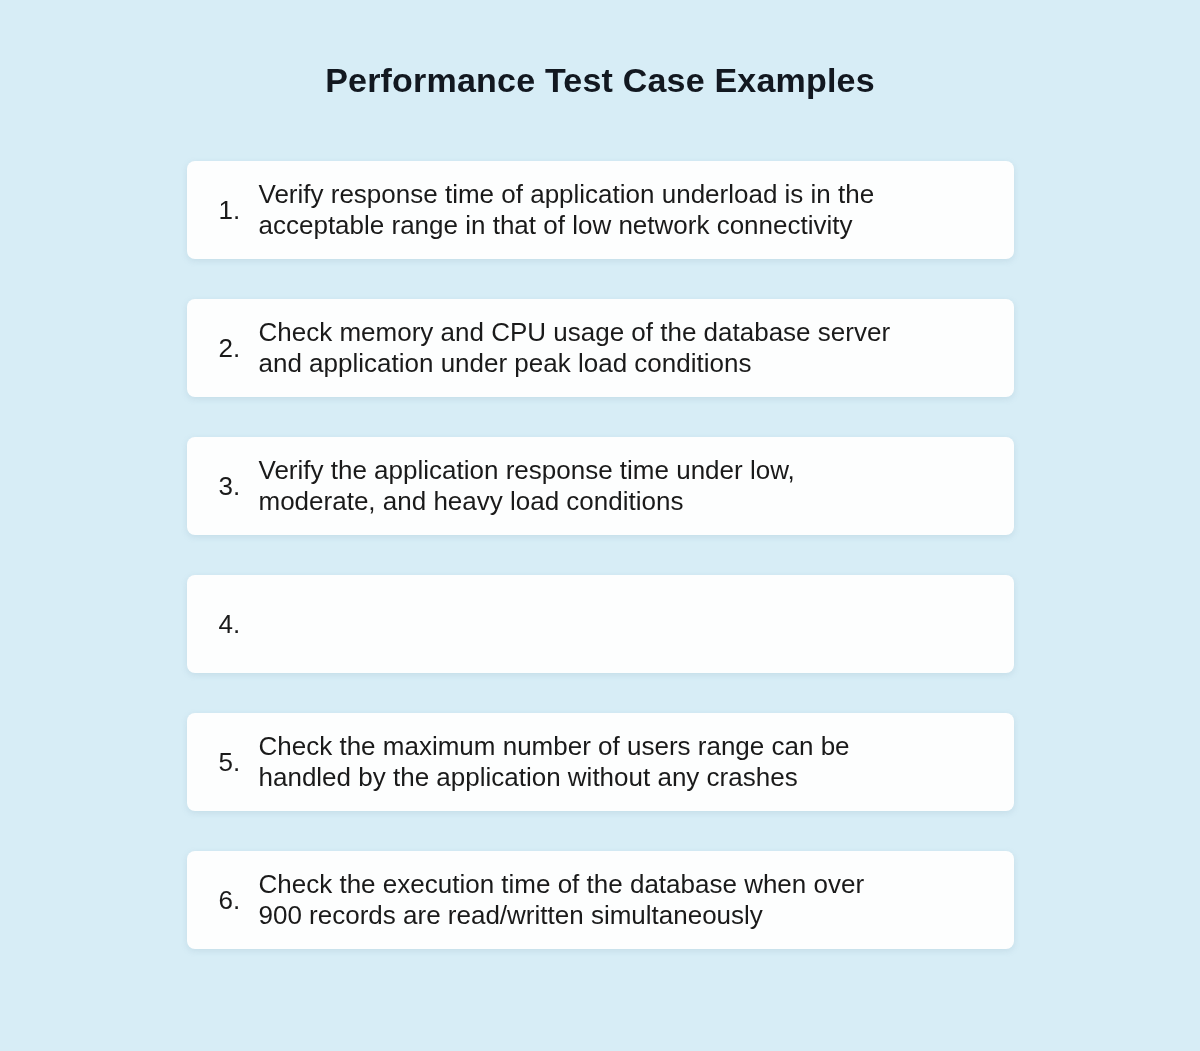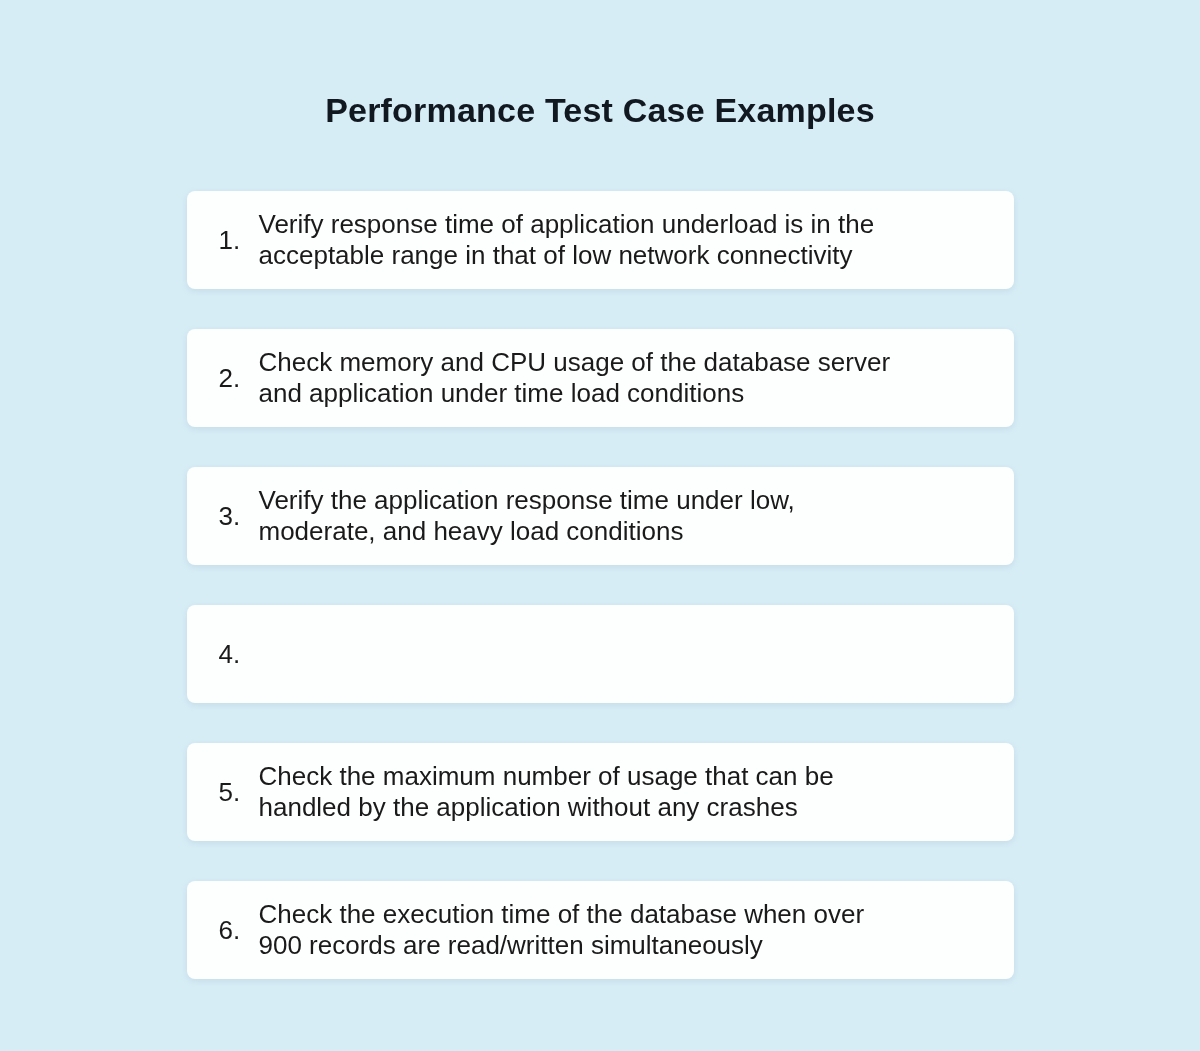--- a/index.html
+++ b/index.html
@@ -14,21 +14,21 @@
     height: 1051px;
     overflow: hidden;
     font-family: "Liberation Sans", sans-serif;
   }
   body {
     background: var(--background, #d7edf6);
   }
   .page {
     width: 1200px;
     height: 1051px;
-    padding-top: 90px;
+    padding-top: 60px;
   }
   .page-title {
     text-align: center;
     font-size: 34px;
     line-height: 41px;
     font-weight: 700;
     letter-spacing: 0.2px;
     color: var(--title-text, #121820);
   }
   .card-list {
@@ -73,36 +73,36 @@
 
     <div class="card">
       <span class="card-number">1.</span>
       <span class="card-text">Verify response time of application underload is in the
 acceptable range in that of low network connectivity</span>
     </div>
 
     <div class="card">
       <span class="card-number">2.</span>
       <span class="card-text">Check memory and CPU usage of the database server
-and application under time load conditions</span>
+and application under peak load conditions</span>
     </div>
 
     <div class="card">
       <span class="card-number">3.</span>
       <span class="card-text">Verify the application response time under low,
 moderate, and heavy load conditions</span>
     </div>
 
     <div class="card">
       <span class="card-number">4.</span>
     </div>
 
     <div class="card">
       <span class="card-number">5.</span>
-      <span class="card-text">Check the maximum number of usage that can be
+      <span class="card-text">Check the maximum number of users range can be
 handled by the application without any crashes</span>
     </div>
 
     <div class="card">
       <span class="card-number">6.</span>
       <span class="card-text">Check the execution time of the database when over
 900 records are read/written simultaneously</span>
     </div>
 
   </div>

